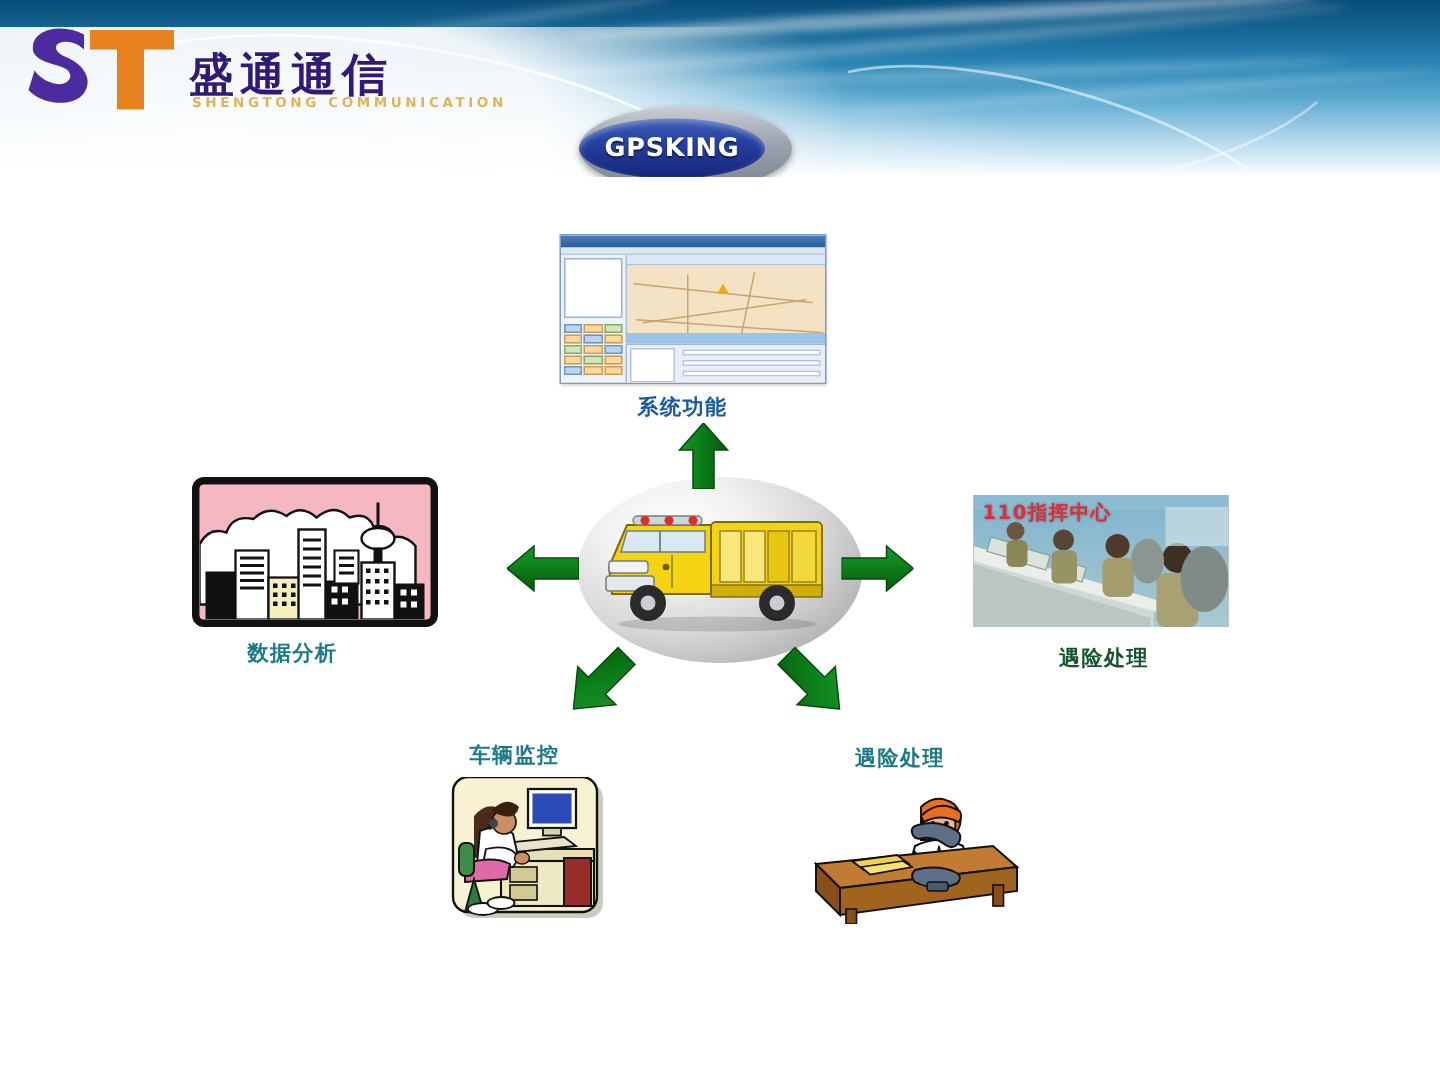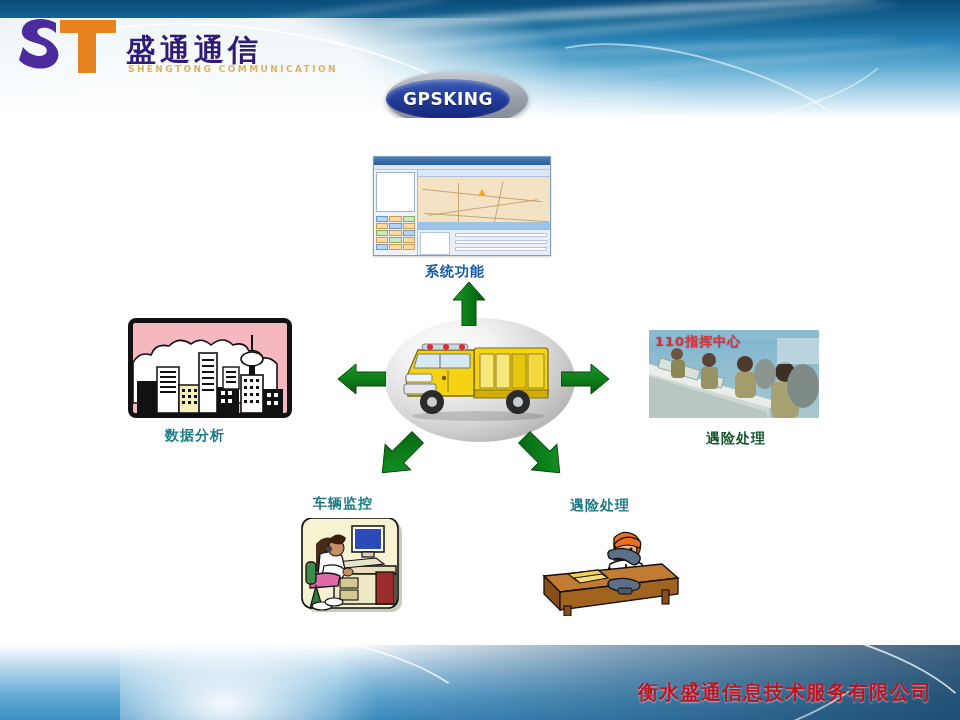--- a/index.html
+++ b/index.html
@@ -559,22 +559,14 @@
       <stop offset="0%" stop-color="#1d9a2c"></stop>
           <stop offset="55%" stop-color="#0b7d18"></stop>
           <stop offset="100%" stop-color="#075a10"></stop>
     </linearGradient>
       </defs>
     <g transform="rotate(135 26 27)">
       <path d="M26 2 L44 24 L34 24 L34 52 L18 52 L18 24 L8 24 Z" fill="url(#gDR)" stroke="#064a0d" stroke-width="1"></path>
     </g>
   </svg>
 
-  <div class="footer-band">
-    <div class="f-dark"></div>
-    <div class="f-burst"></div>
-    <div class="f-arc fa1"></div>
-    <div class="f-arc fa2"></div>
-    <div class="f-arc fa3"></div>
-    <div class="footer-text">衡水盛通信息技术服务有限公司</div>
-  </div>
 
 </div>
 
 </body></html>

